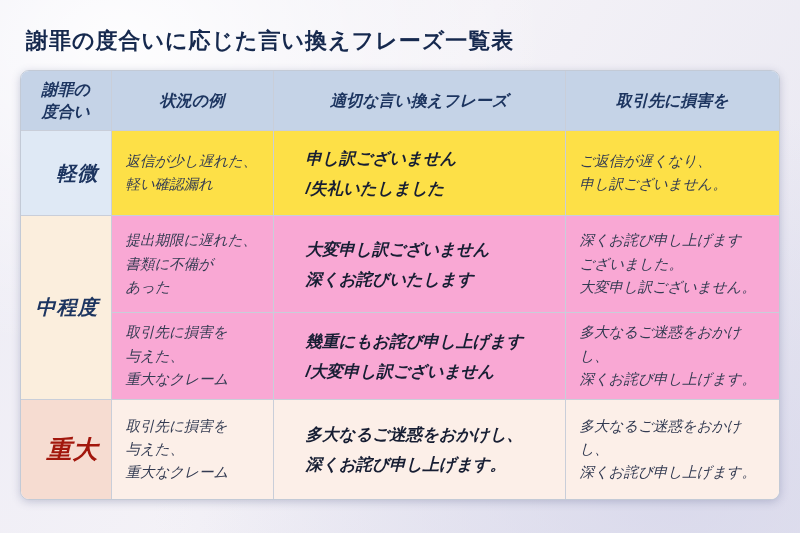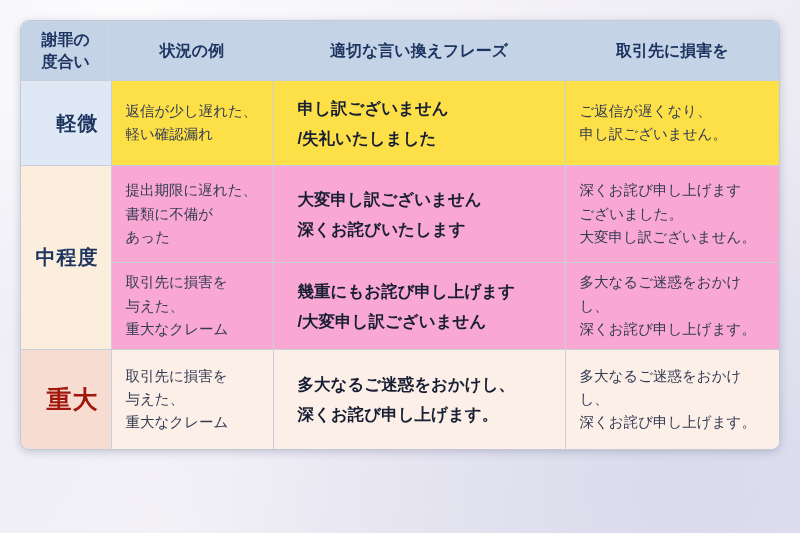--- a/index.html
+++ b/index.html
@@ -25,20 +25,21 @@
     white-space: pre-line;
   }
 
   .table-wrap {
     width: 760px;
     border-radius: 9px;
     overflow: hidden;
     box-shadow: 0 2px 8px rgba(90, 95, 140, 0.30);
     border: 1px solid #c3cad6;
     background: #ffffff;
+    font-style: italic;
   }
 
   table { width: 100%; border-collapse: collapse; table-layout: fixed; }
 
   col.c1 { width: 90px; }
   col.c2 { width: 162px; }
   col.c3 { width: 292px; }
   col.c4 { width: 214px; }
 
   th, td {
@@ -89,28 +90,29 @@
     font-size: 14.5px;
     color: #333b52;
     line-height: 1.6;
     padding-left: 14px;
   }
   .phr {
     font-size: 16.5px;
     font-weight: 700;
     color: #171e33;
     line-height: 1.85;
-    padding-left: 24px;
+    padding-left: 32px;
   }
 </style>
 </head>
 <body>
 
 <div class="page">
 
+  <h1 class="title">謝罪の度合いに応じた言い換えフレーズ一覧表</h1>
 
   <div class="table-wrap">
     <table>
       <colgroup>
         <col class="c1">
           <col class="c2">
           <col class="c3">
           <col class="c4">
       </colgroup>
       <thead>

